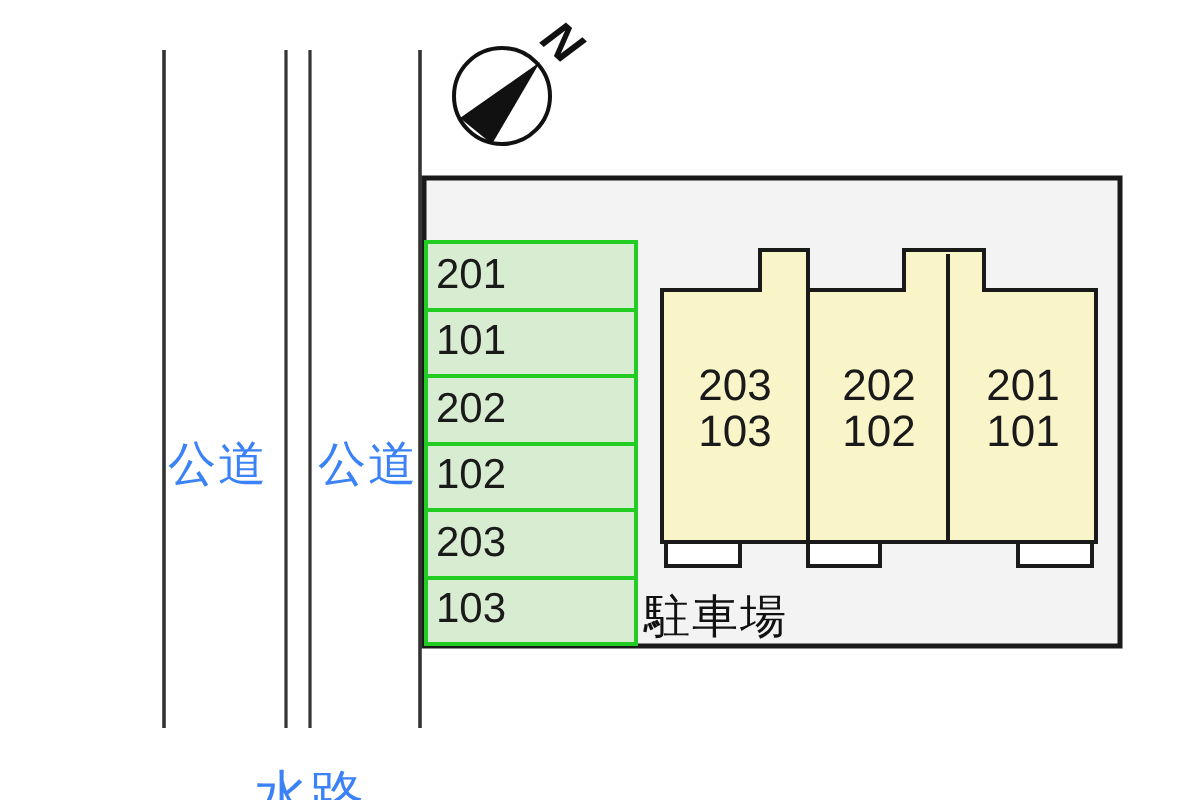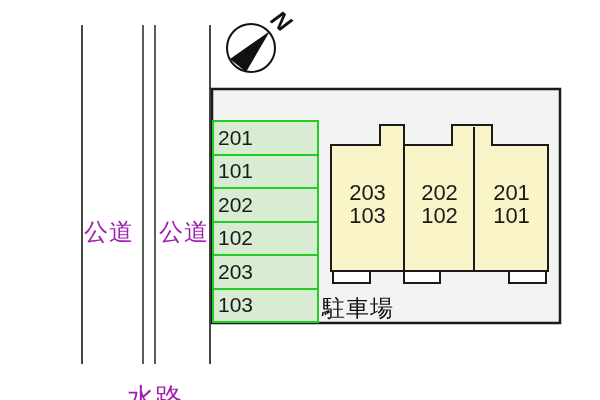--- a/index.html
+++ b/index.html
@@ -8,21 +8,21 @@
     width:600px;height:400px;
     background:#ffffff;
     font-family:"Liberation Sans","DejaVu Sans",sans-serif;
     color:#111;
     overflow:hidden;
   }
   .canvas svg{position:absolute;left:0;top:0;}
   .overlay{position:absolute;white-space:nowrap;}
 
   
-  .road-label{font-size:24px;color:#a21caf;letter-spacing:1px;}
+  .road-label{font-size:24px;color:#3b82f6;letter-spacing:1px;}
 
   
   .pcell{
     position:absolute;
     left:212px;width:107px;height:35.5px;
     box-sizing:border-box;
     background:#d8ecd2;
     border:2px solid #22cc22;
     display:flex;align-items:center;
     padding-left:4px;

